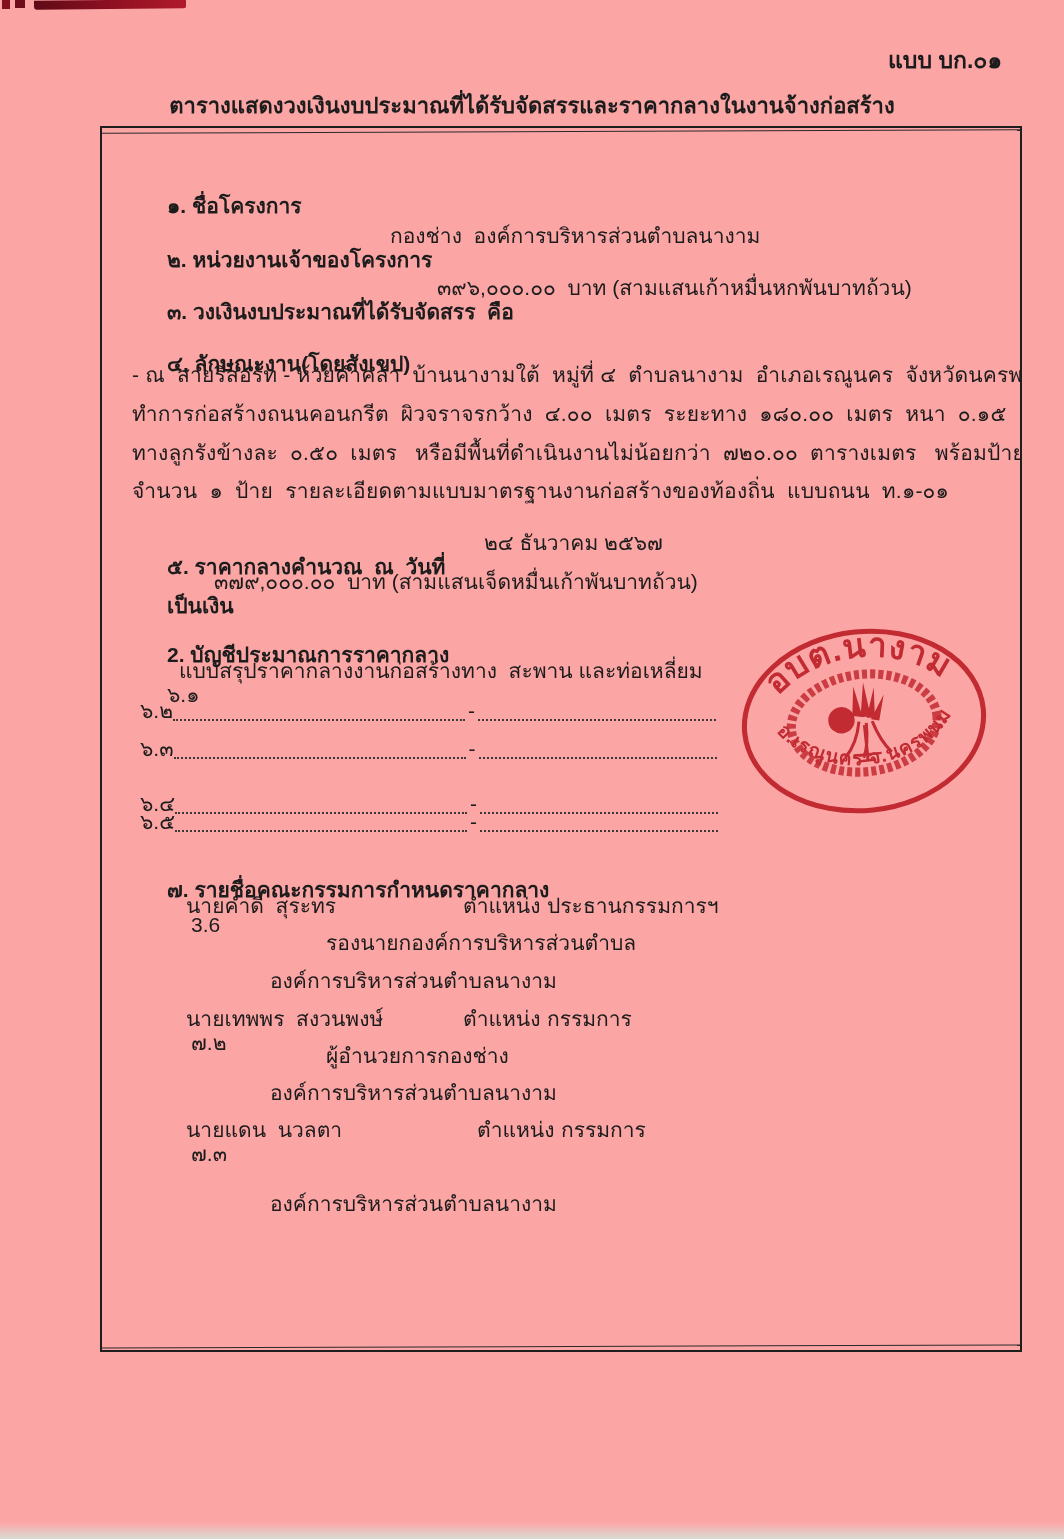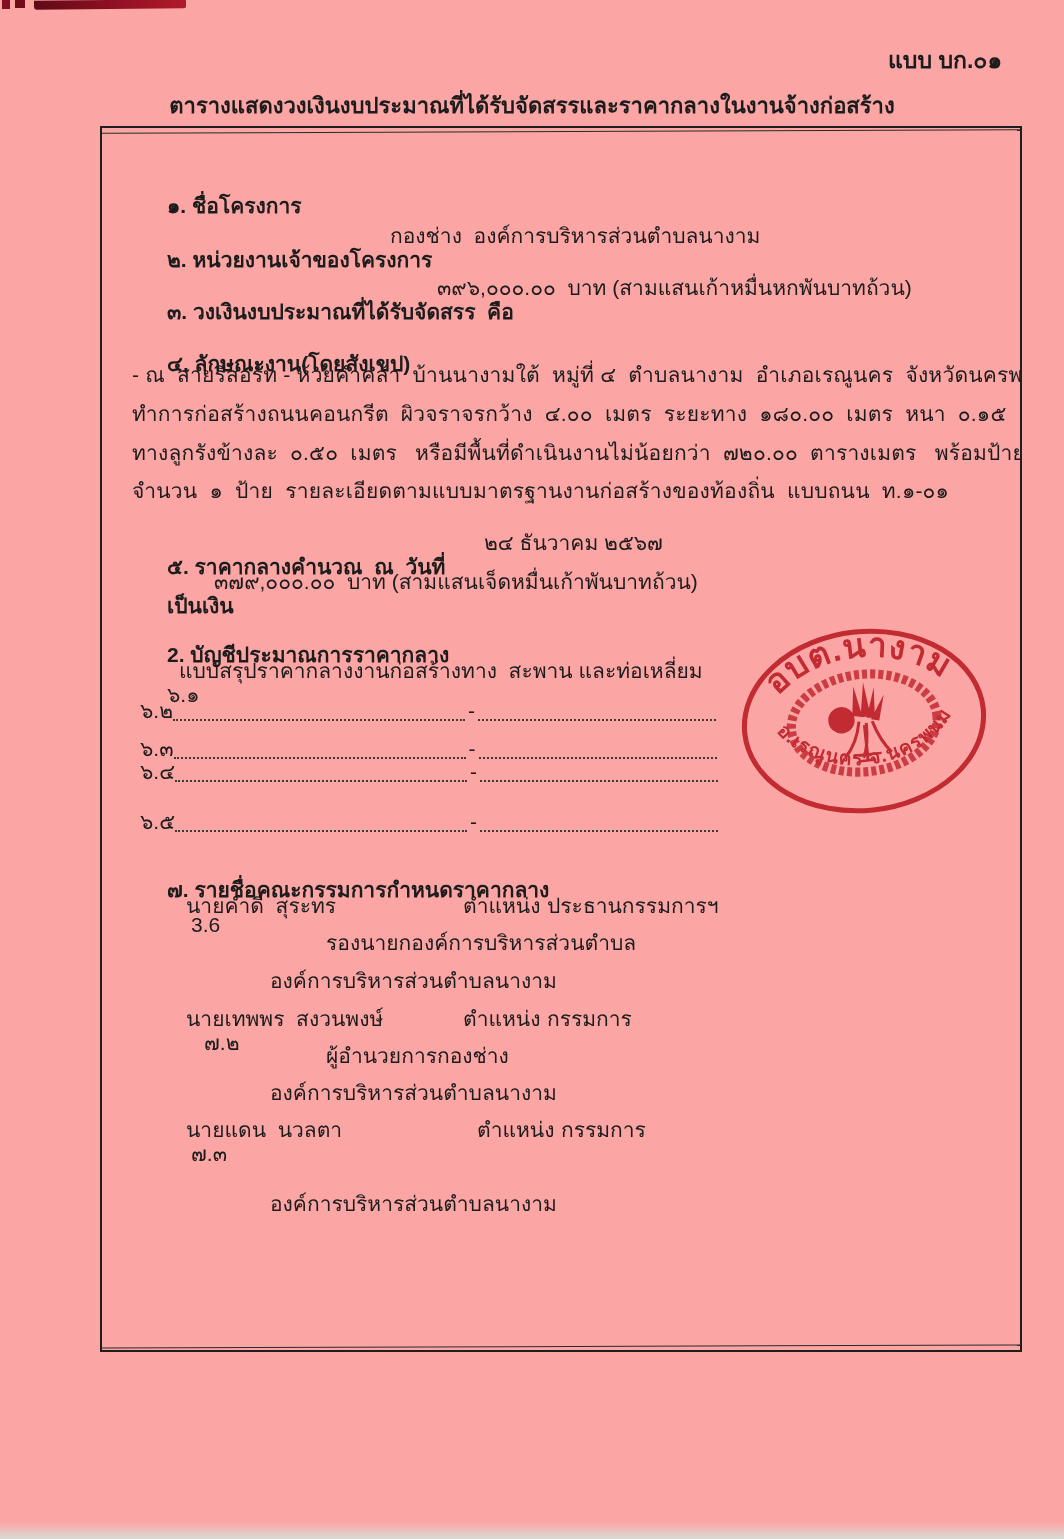--- a/index.html
+++ b/index.html
@@ -96,42 +96,42 @@
       <span class="subline">๖.๑</span>
       <span class="val subline" style="left:47px">แบบสรุปราคากลางงานก่อสร้างทาง  สะพาน และท่อเหลี่ยม</span>
     </div>
 
     <div class="line dotrow" style="top:567px">
       <span>๖.๒</span><span class="leader l1"></span><span class="dash">-</span><span class="leader l2"></span>
     </div>
     <div class="line dotrow" style="top:605px">
       <span>๖.๓</span><span class="leader l1"></span><span class="dash">-</span><span class="leader l2"></span>
     </div>
-    <div class="line dotrow" style="top:628px">
+    <div class="line dotrow" style="top:660px">
       <span>๖.๔</span><span class="leader l1"></span><span class="dash">-</span><span class="leader l2"></span>
     </div>
     <div class="line dotrow" style="top:678px">
       <span>๖.๕</span><span class="leader l1"></span><span class="dash">-</span><span class="leader l2"></span>
     </div>
 
     <div class="line" style="top:721px">
       <span class="lbl">๗. รายชื่อคณะกรรมการกำหนดราคากลาง</span>
     </div>
 
     <div class="line" style="top:761px">
       <span class="subline" style="margin-left:24px">3.6</span>
       <span class="val subline" style="left:54px">นายคำดี  สุระทร</span>
       <span class="val subline" style="left:331px">ตำแหน่ง</span>
       <span class="val subline" style="left:415px">ประธานกรรมการฯ</span>
     </div>
     <div class="line subline" style="top:798px;left:224px">รองนายกองค์การบริหารส่วนตำบล</div>
     <div class="line subline" style="top:836px;left:168px">องค์การบริหารส่วนตำบลนางาม</div>
 
     <div class="line" style="top:874px">
-      <span class="subline" style="margin-left:37px">๗.๒</span>
+      <span class="subline" style="margin-left:24px">๗.๒</span>
       <span class="val subline" style="left:54px">นายเทพพร  สงวนพงษ์</span>
       <span class="val subline" style="left:331px">ตำแหน่ง</span>
       <span class="val subline" style="left:415px">กรรมการ</span>
     </div>
     <div class="line subline" style="top:911px;left:224px">ผู้อำนวยการกองช่าง</div>
     <div class="line subline" style="top:948px;left:168px">องค์การบริหารส่วนตำบลนางาม</div>
 
     <div class="line" style="top:985px">
       <span class="subline" style="margin-left:24px">๗.๓</span>
       <span class="val subline" style="left:54px">นายแดน  นวลตา</span>

